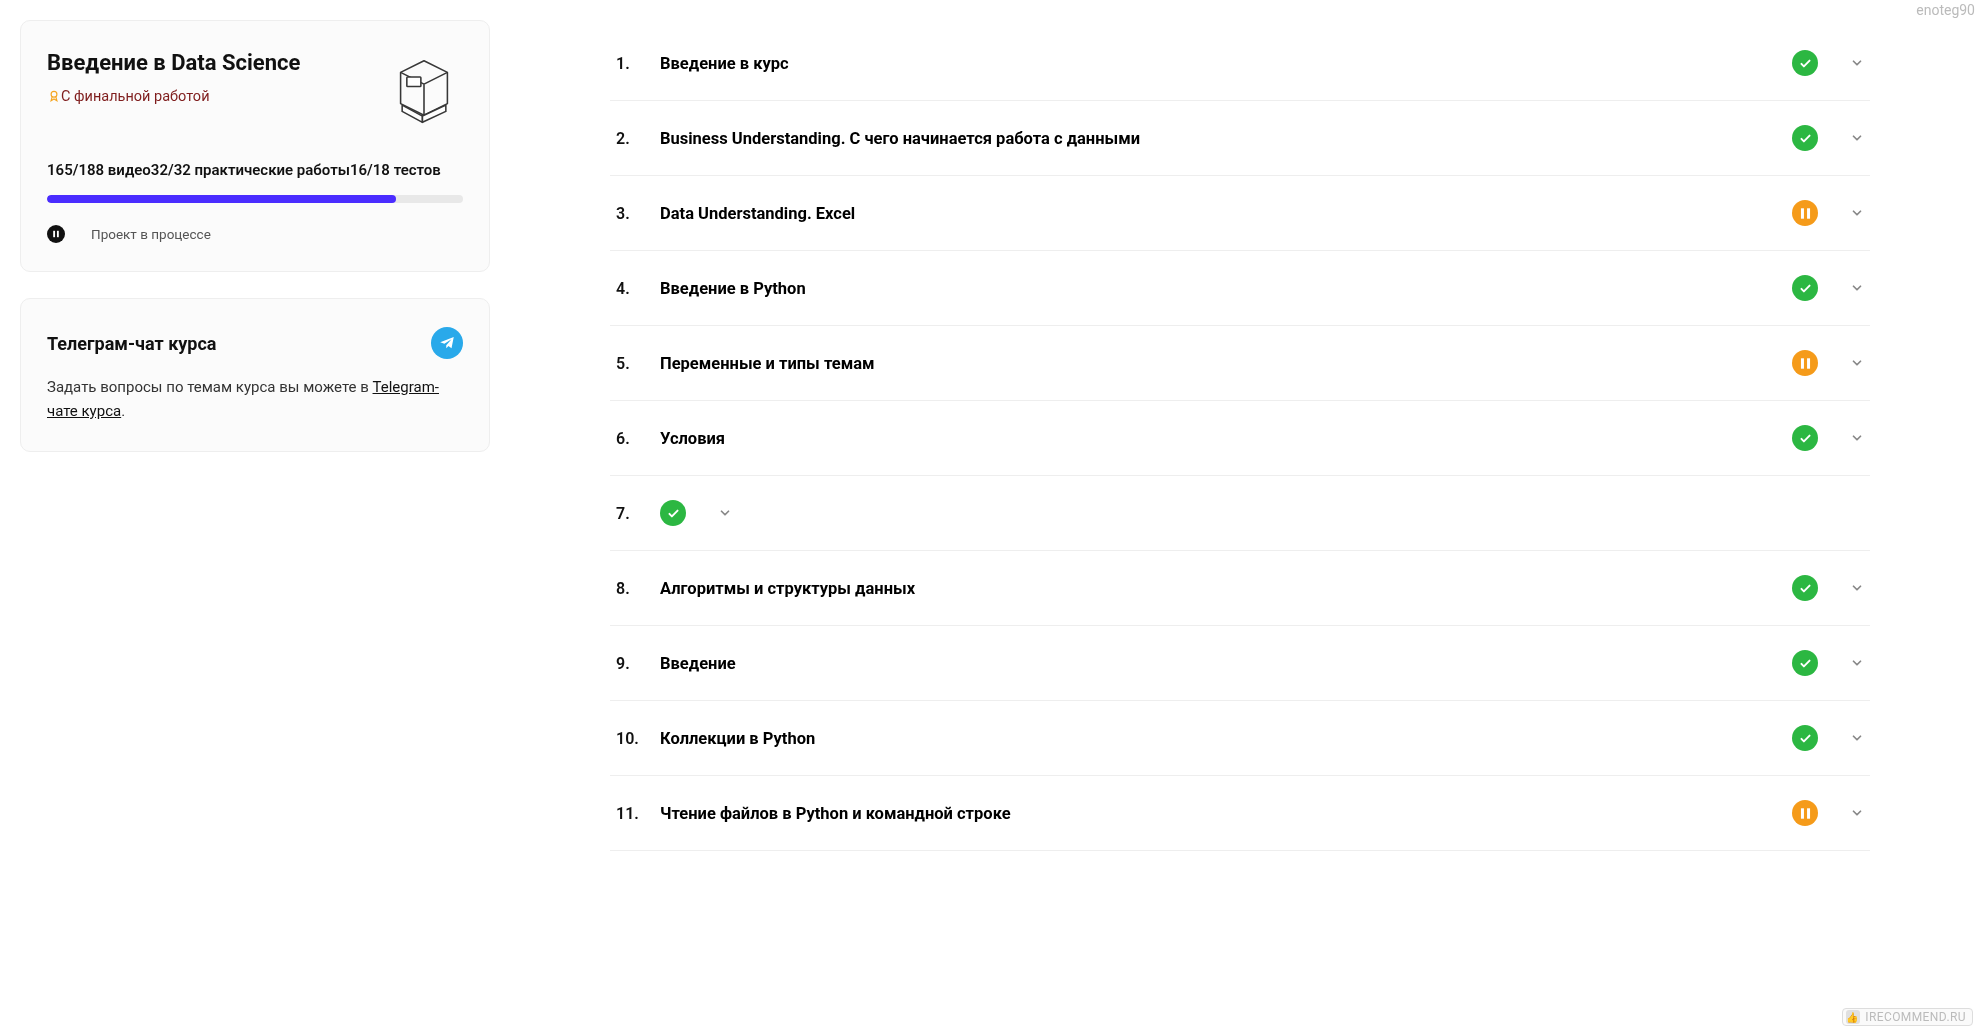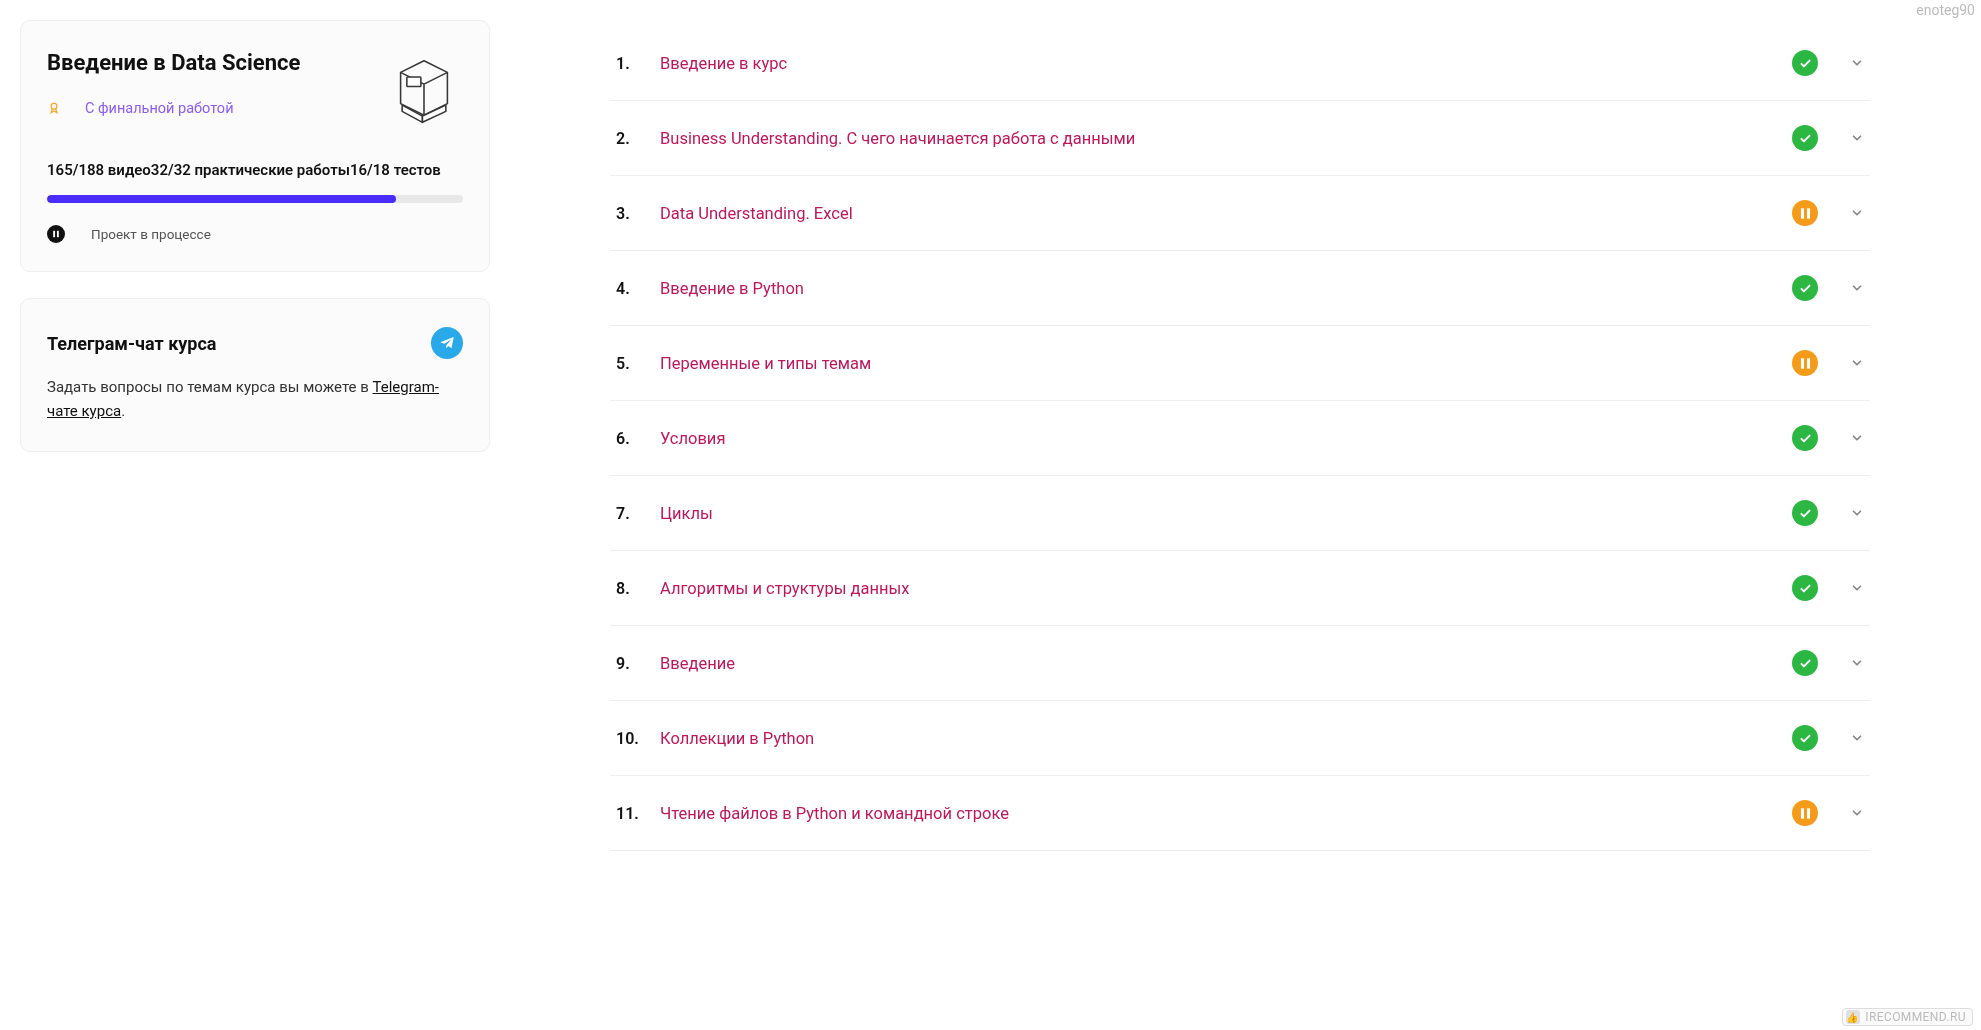--- a/index.html
+++ b/index.html
@@ -36,27 +36,27 @@
     justify-content: space-between;
     align-items: flex-start;
     gap: 10px;
     margin-bottom: 34px;
   }
   .course-title {
     font-size: 22px;
     font-weight: 700;
     line-height: 1.3;
     color: #111;
-    margin-bottom: 22px;
+    margin-bottom: 10px;
   }
   .final-row {
     display: flex;
     align-items: center;
-    gap: 24px;
-    color: #8b5cf6;
+    gap: 0;
+    color: #7f1d1d;
     font-size: 14.5px;
   }
   .medal-icon {
     width: 14px; height: 14px;
     flex-shrink: 0;
     color: #f5a623;
   }
   .medal-icon svg { width: 100%; height: 100%; display: block; }
 
   .computer-illus {
@@ -152,22 +152,22 @@
   .lesson-num {
     width: 26px;
     font-size: 16px;
     font-weight: 600;
     color: #111;
     flex-shrink: 0;
   }
   .lesson-title {
     flex: 1;
     font-size: 16.5px;
-    font-weight: 400;
-    color: #be185d;
+    font-weight: 700;
+    color: #000000;
   }
   .status-badge {
     width: 26px; height: 26px;
     border-radius: 50%;
     display:inline-flex;
     align-items:center;
     justify-content:center;
     flex-shrink:0;
   }
   .status-done  { background:#2cb742; }
@@ -364,21 +364,20 @@
           </svg>
         </span>
         <span class="chevron">
           <svg viewBox="0 0 16 16" fill="none" stroke="currentColor" stroke-width="2" stroke-linecap="round" stroke-linejoin="round">
             <path d="M4 6l4 4 4-4"></path>
           </svg>
         </span>
       </div>
       <div class="lesson-row">
         <div class="lesson-num">7.</div>
-        <div class="lesson-title">Циклы</div>
         <span class="status-badge status-done">
           <svg viewBox="0 0 16 16" fill="none" stroke="#fff" stroke-width="2.4" stroke-linecap="round" stroke-linejoin="round">
             <path d="M3 8.5l3 3 7-7"></path>
           </svg>
         </span>
         <span class="chevron">
           <svg viewBox="0 0 16 16" fill="none" stroke="currentColor" stroke-width="2" stroke-linecap="round" stroke-linejoin="round">
             <path d="M4 6l4 4 4-4"></path>
           </svg>
         </span>

